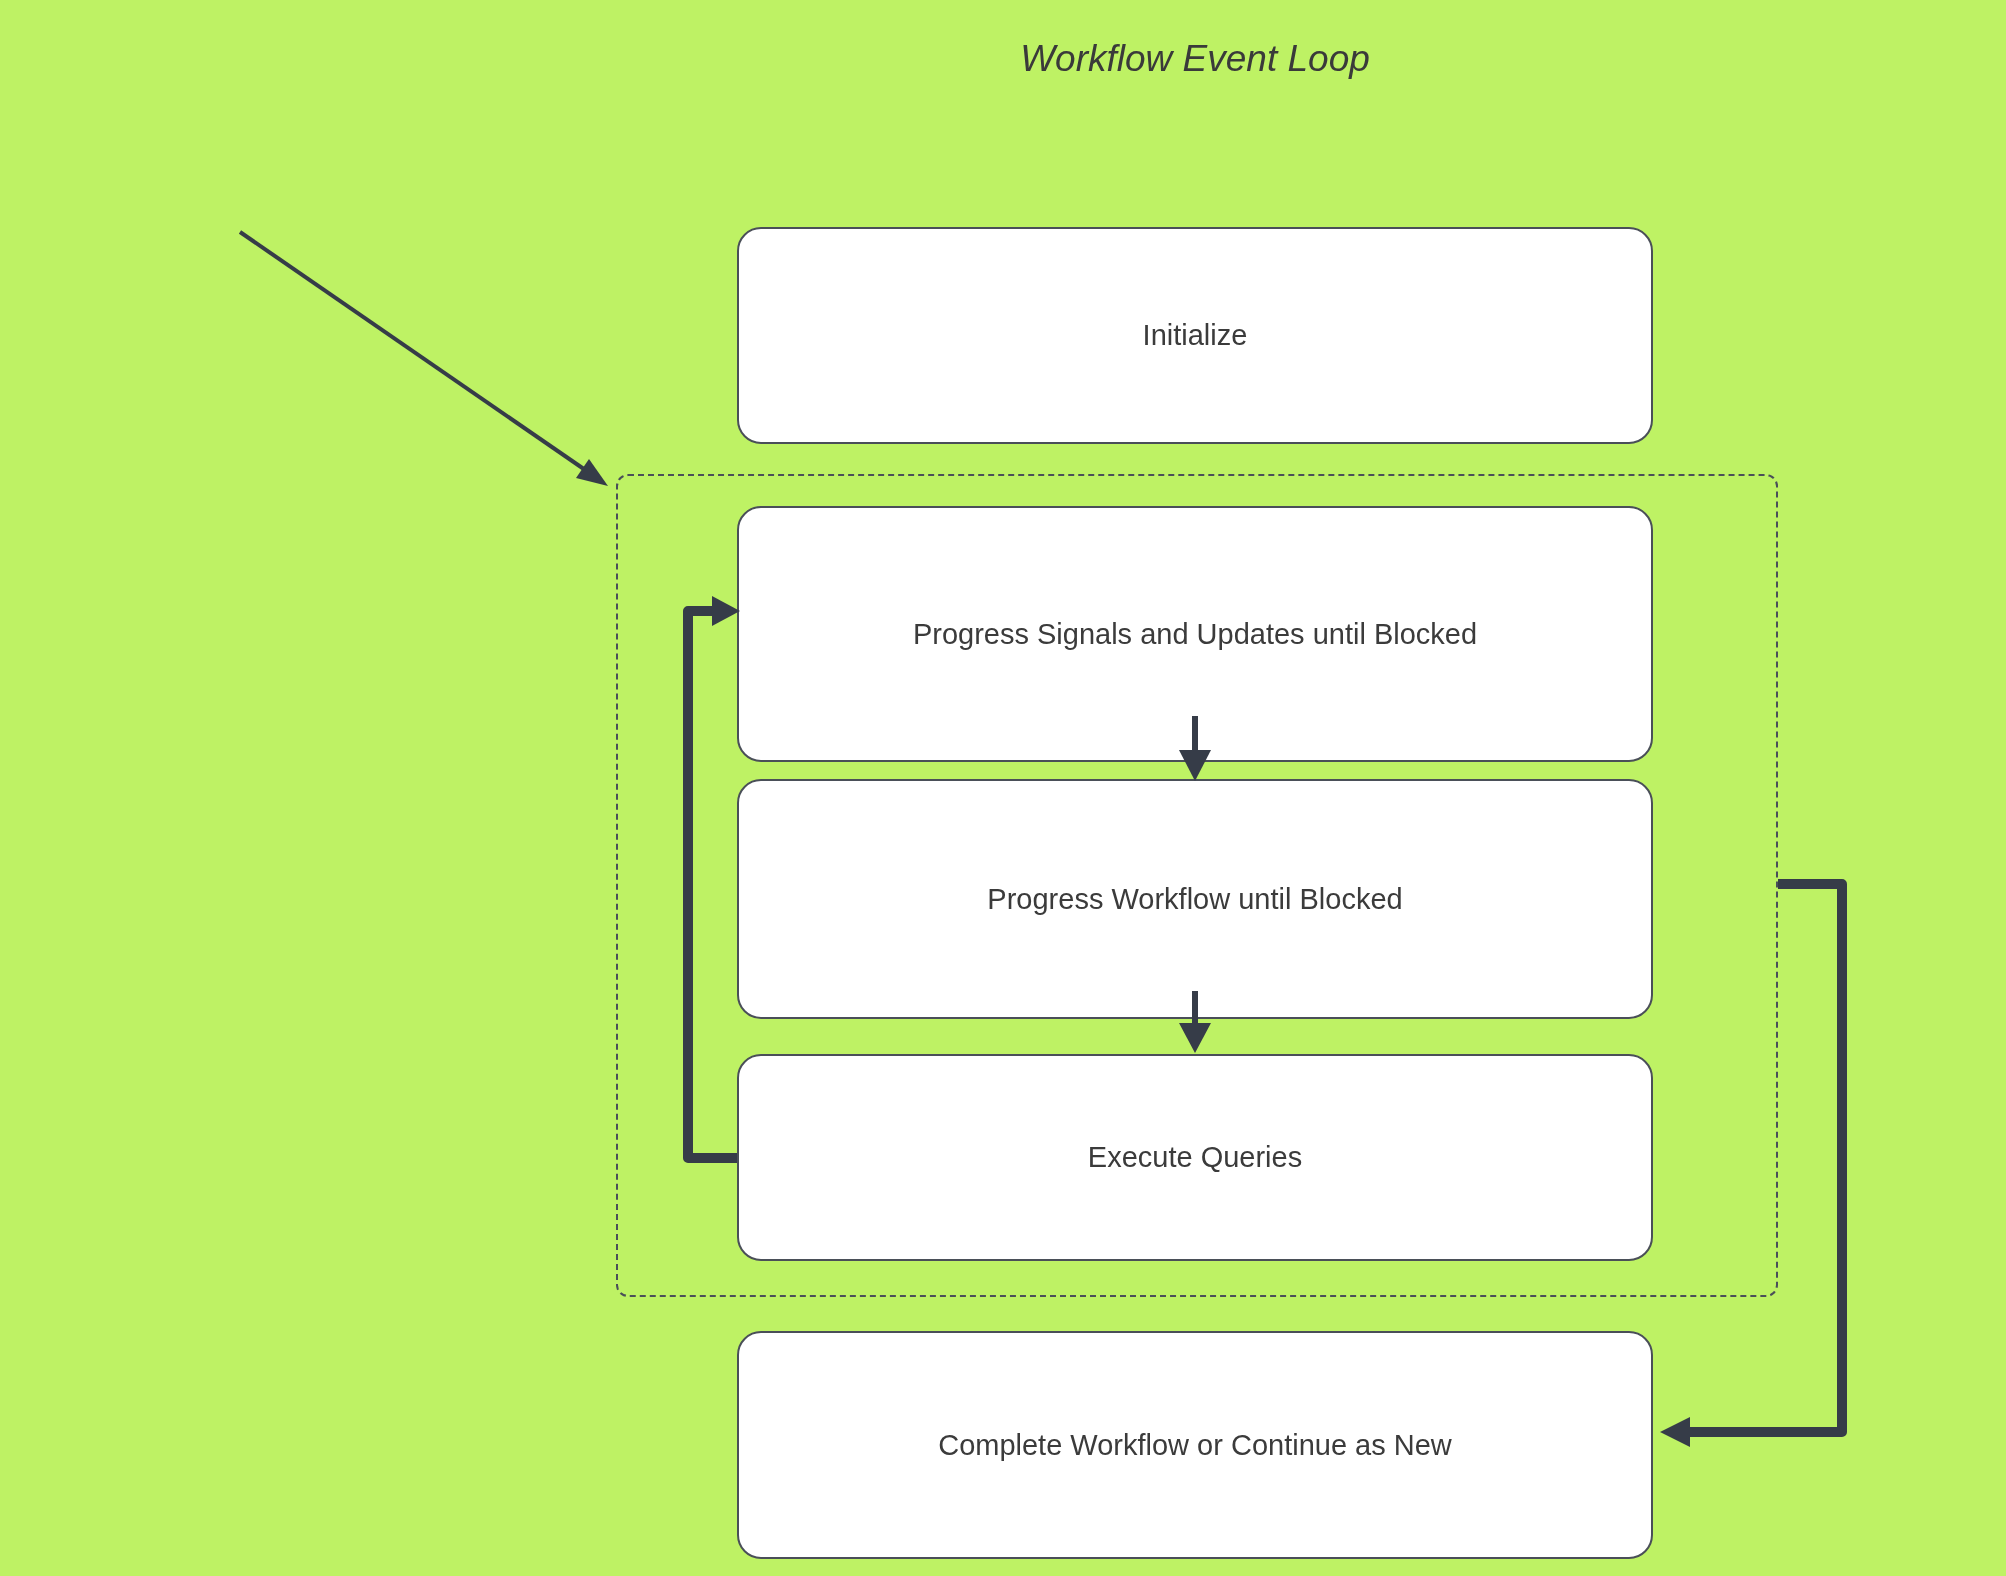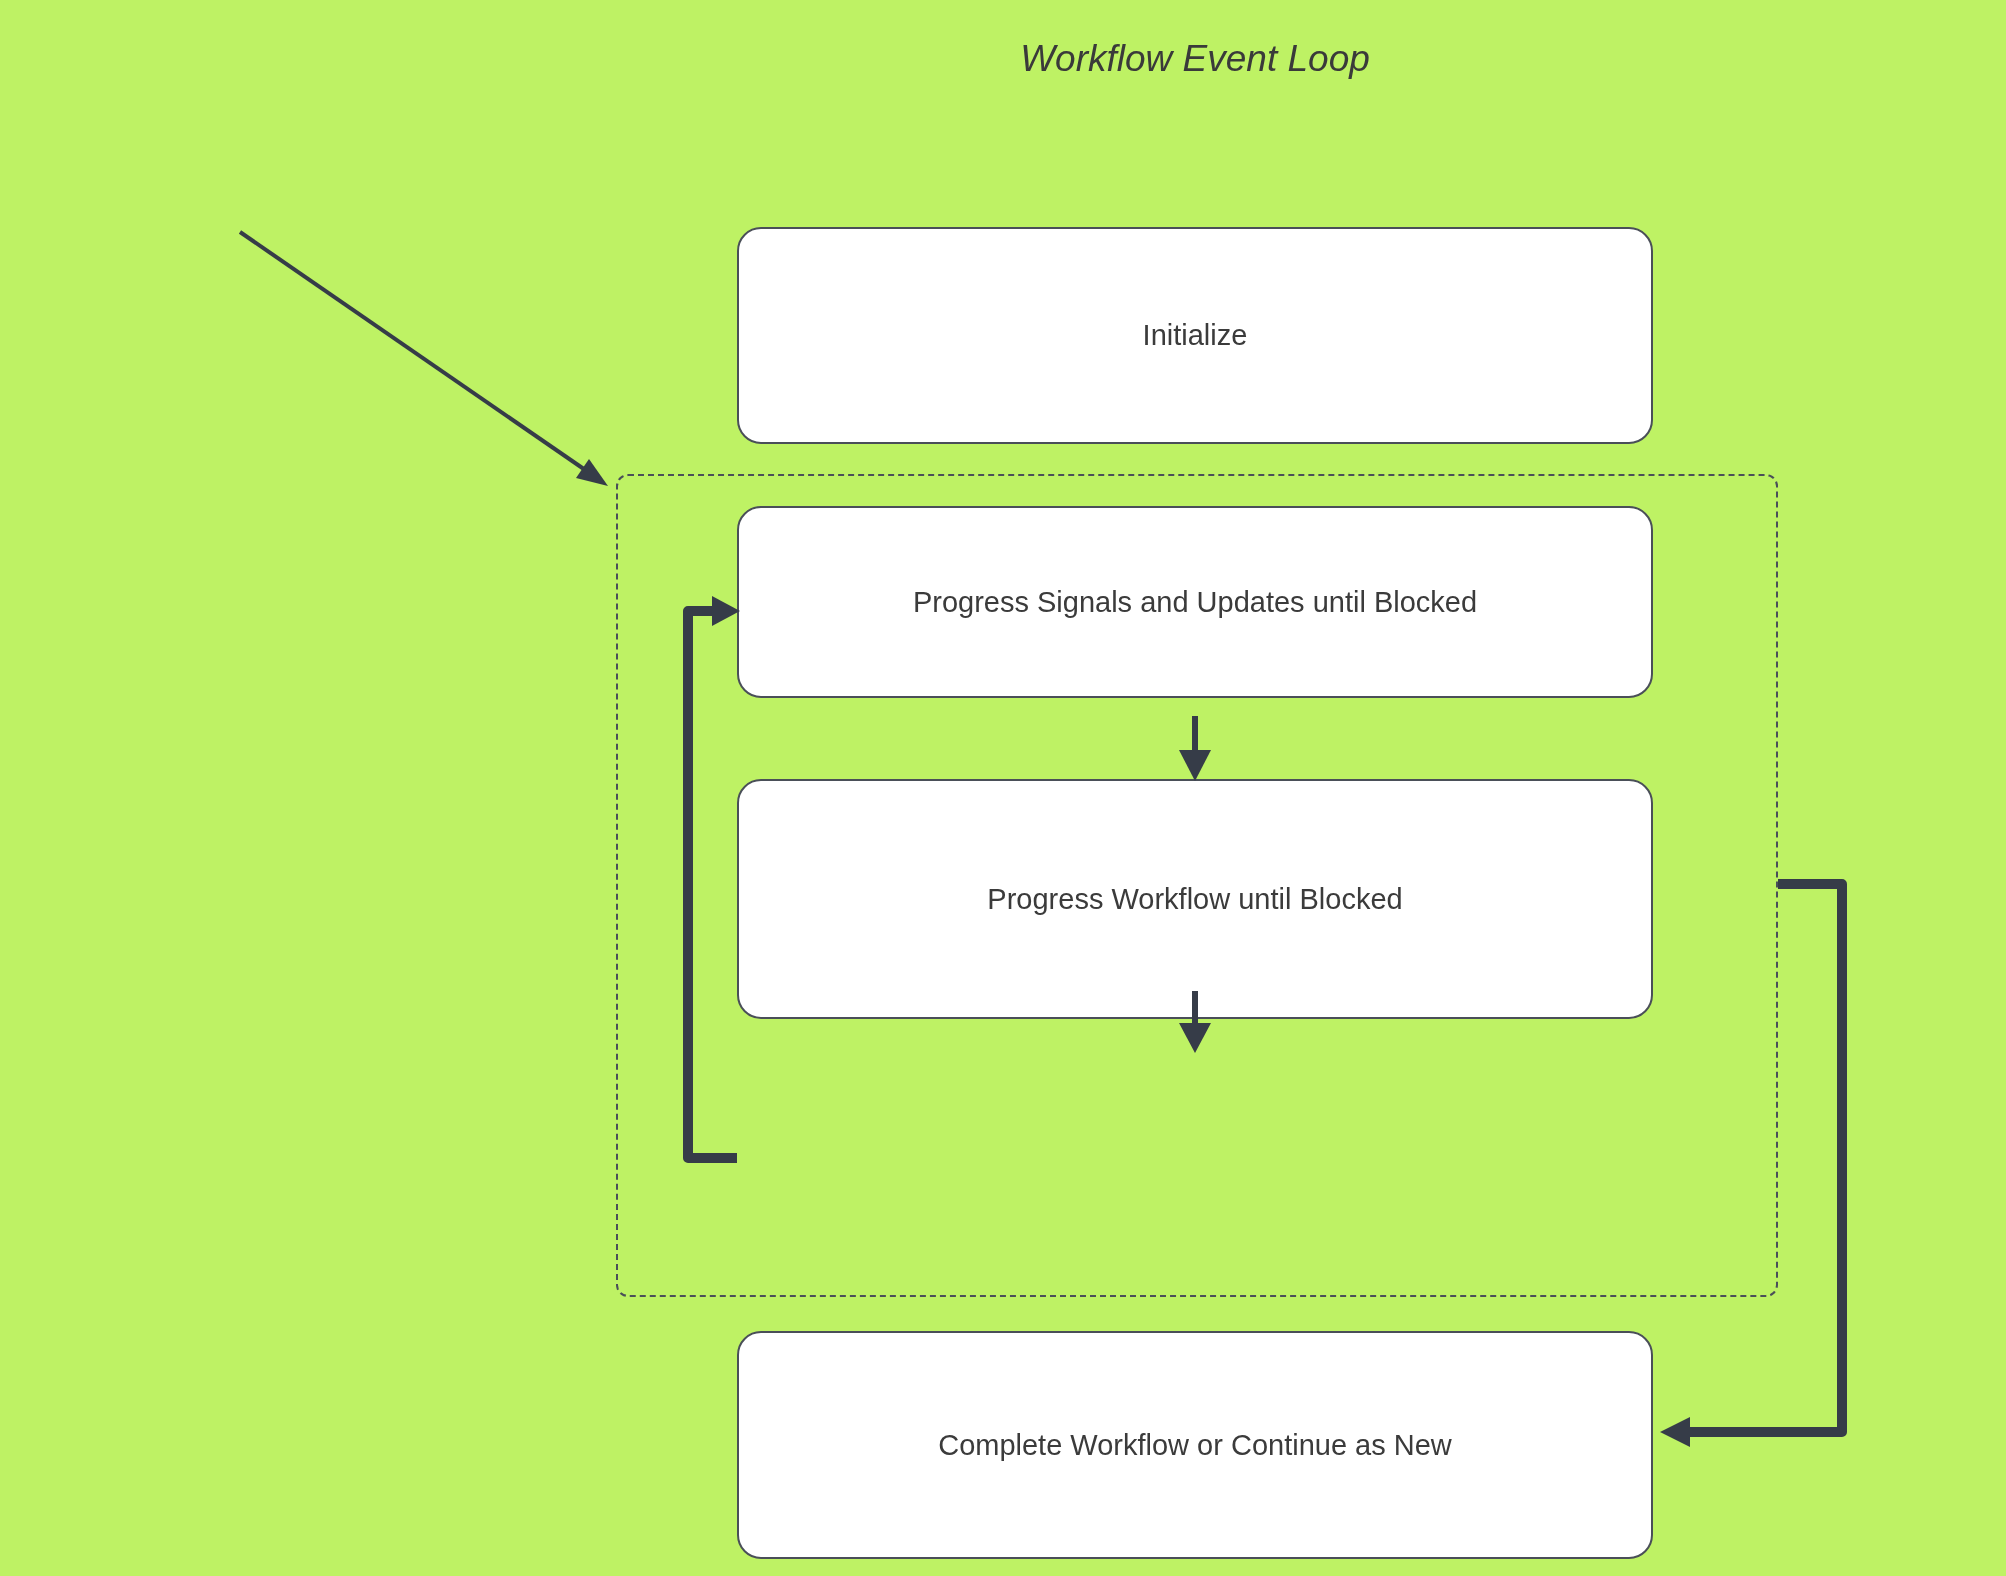--- a/index.html
+++ b/index.html
@@ -45,21 +45,21 @@
     border-radius: 24px;
     display: flex;
     align-items: center;
     justify-content: center;
     box-sizing: border-box;
     font-size: 29px;
     color: #3b3b3b;
     text-align: center;
   }
   #node-initialize        { top: 227px;  height: 217px; }
-  #node-progress-signals  { top: 506px;  height: 192px; text-align: center; }
+  #node-progress-signals  { top: 506px;  height: 256px; text-align: center; }
   #node-progress-workflow { top: 779px;  height: 240px; }
   #node-execute-queries   { top: 1054px; height: 207px; }
   #node-complete          { top: 1324px; height: 228px; margin-top: 7px; }
   .loop-container {
     position: absolute;
     left: 616px;
     top: 474px;
     width: 1162px;
     height: 823px;
     border: 2px dashed #4a4f58;
@@ -90,20 +90,23 @@
   <div class="loop-container"></div>
 
   <div class="node" id="node-progress-signals">
     <span>Progress Signals and Updates until Blocked</span>
   </div>
 
   <div class="node" id="node-progress-workflow">
     <span>Progress Workflow until Blocked</span>
   </div>
 
+  <div class="node" id="node-execute-queries">
+    <span>Execute Queries</span>
+  </div>
 
   <div class="node" id="node-complete">
     <span>Complete Workflow or Continue as New</span>
   </div>
 
   <svg id="arrows" width="2006" height="1576" viewBox="0 0 2006 1576" xmlns="http://www.w3.org/2000/svg">
 
     <g>
       <line x1="240" y1="232" x2="594" y2="476" stroke="#363c48" stroke-width="4"></line>
       <polygon points="608,486 576,478 589,459" fill="#363c48"></polygon>

